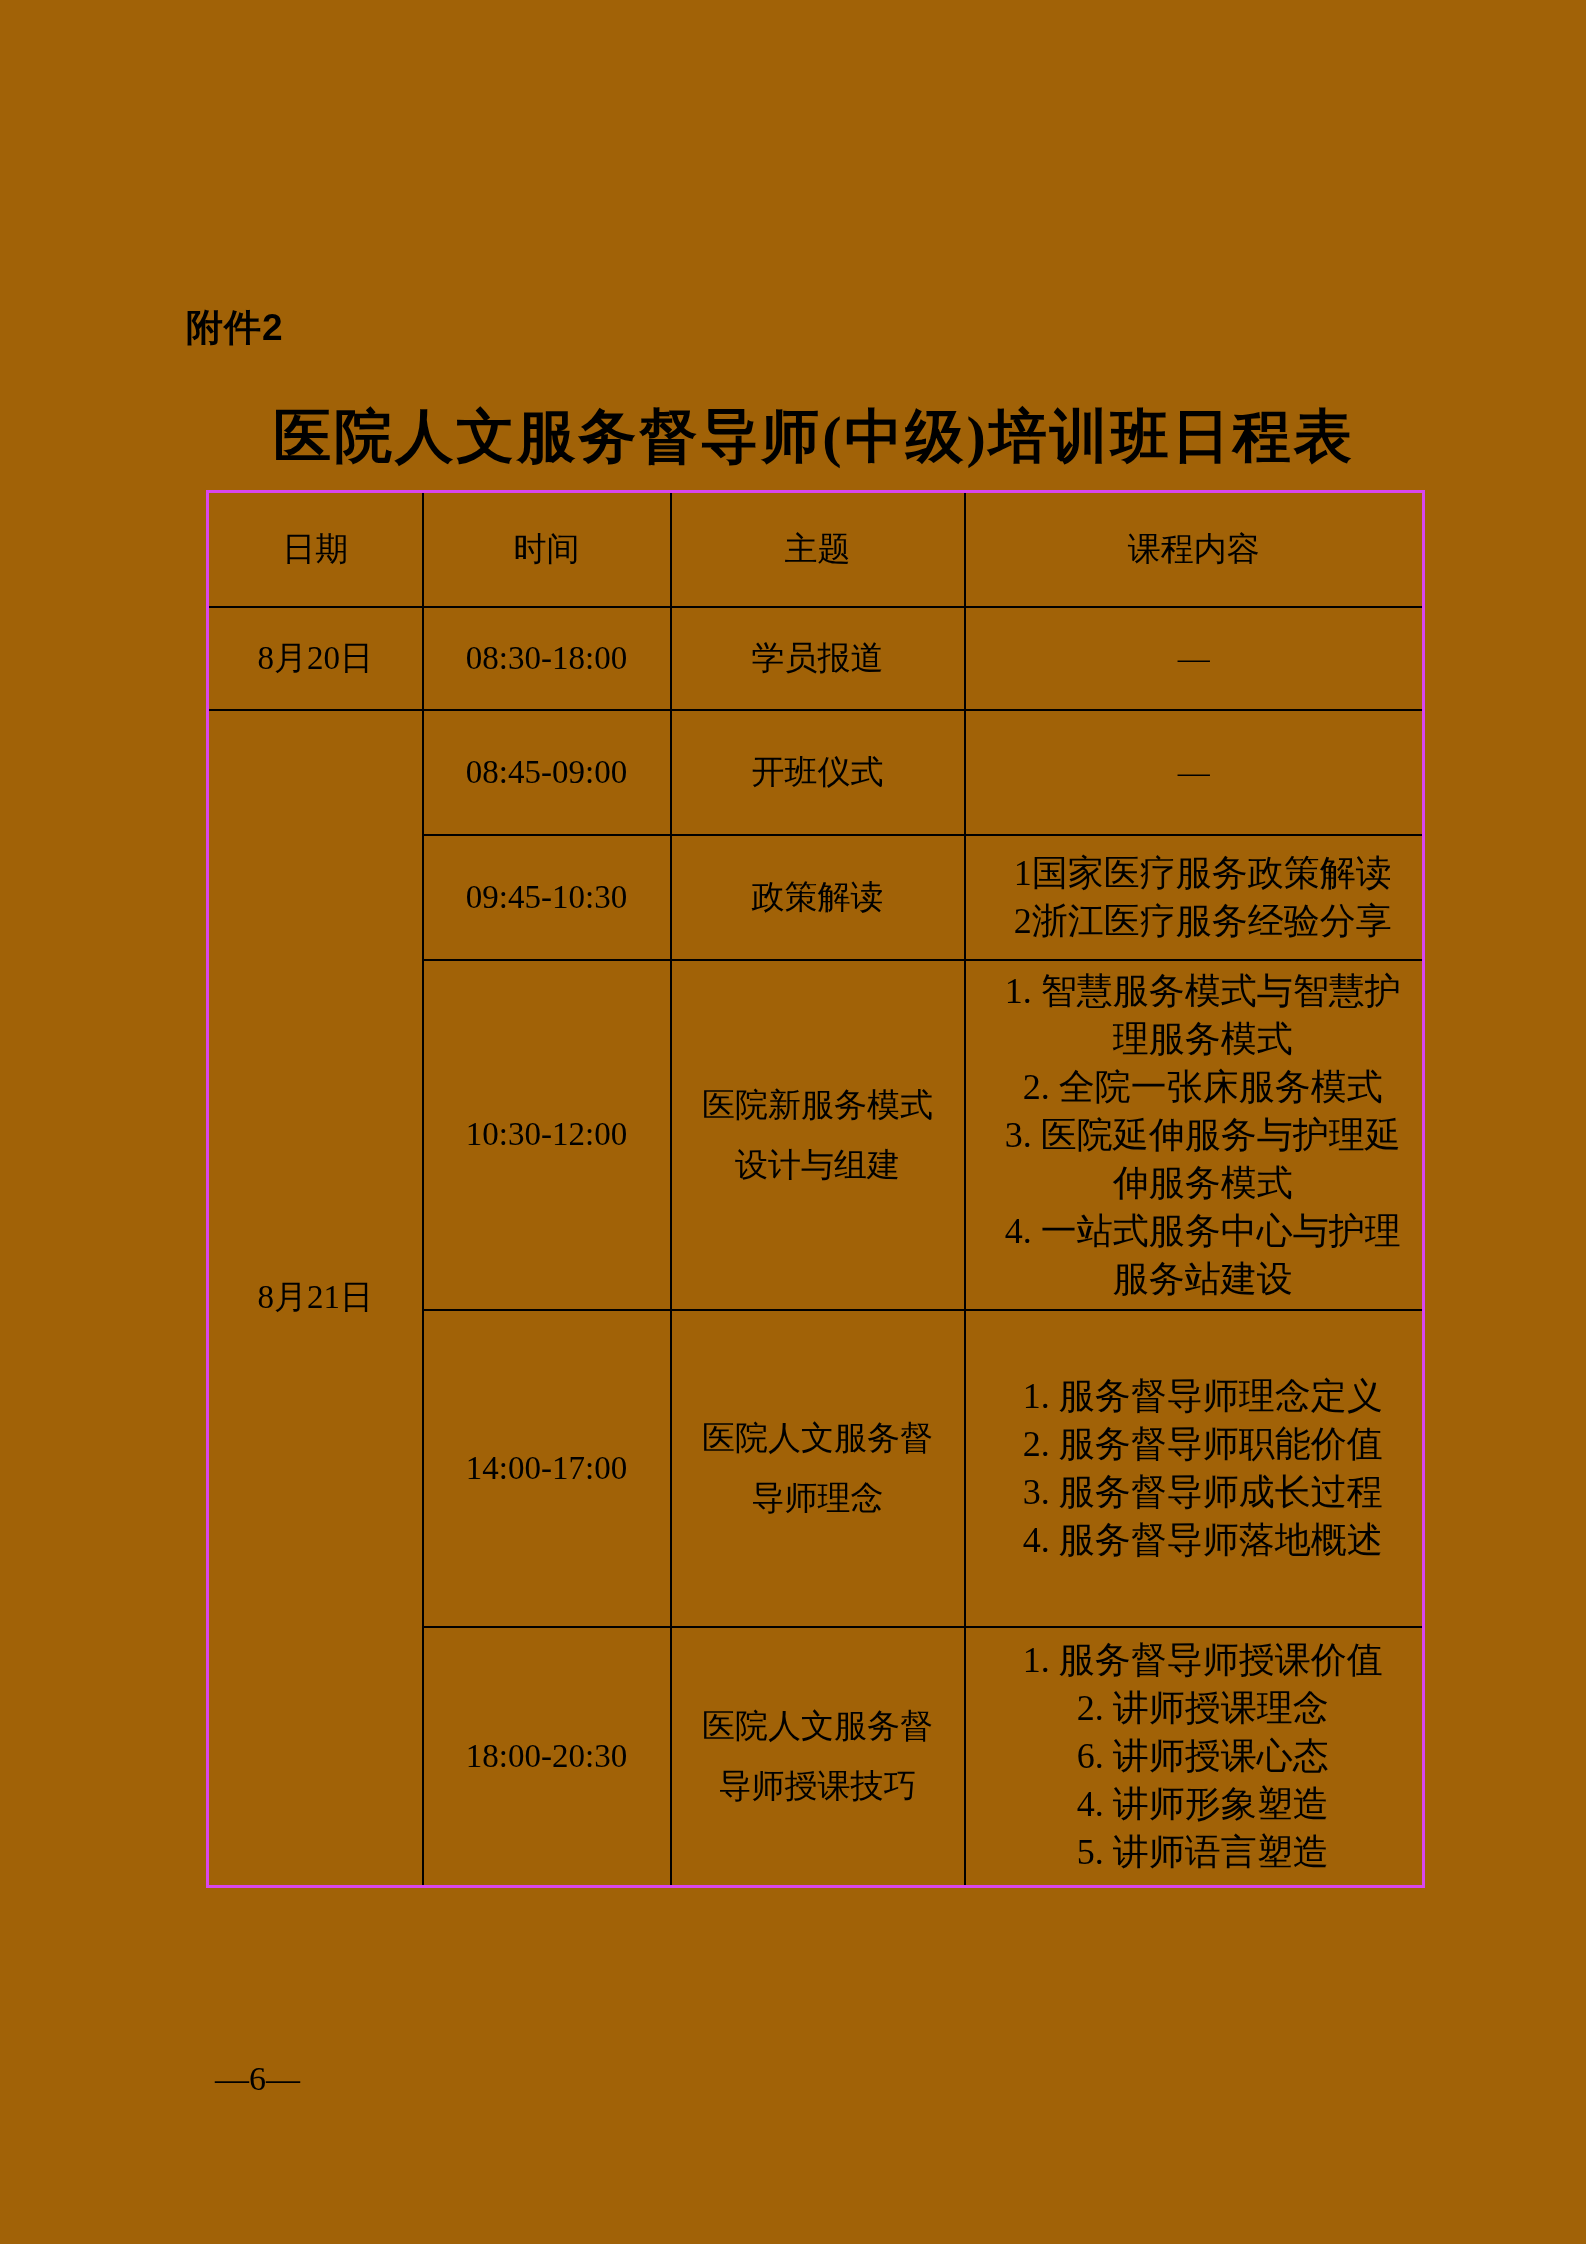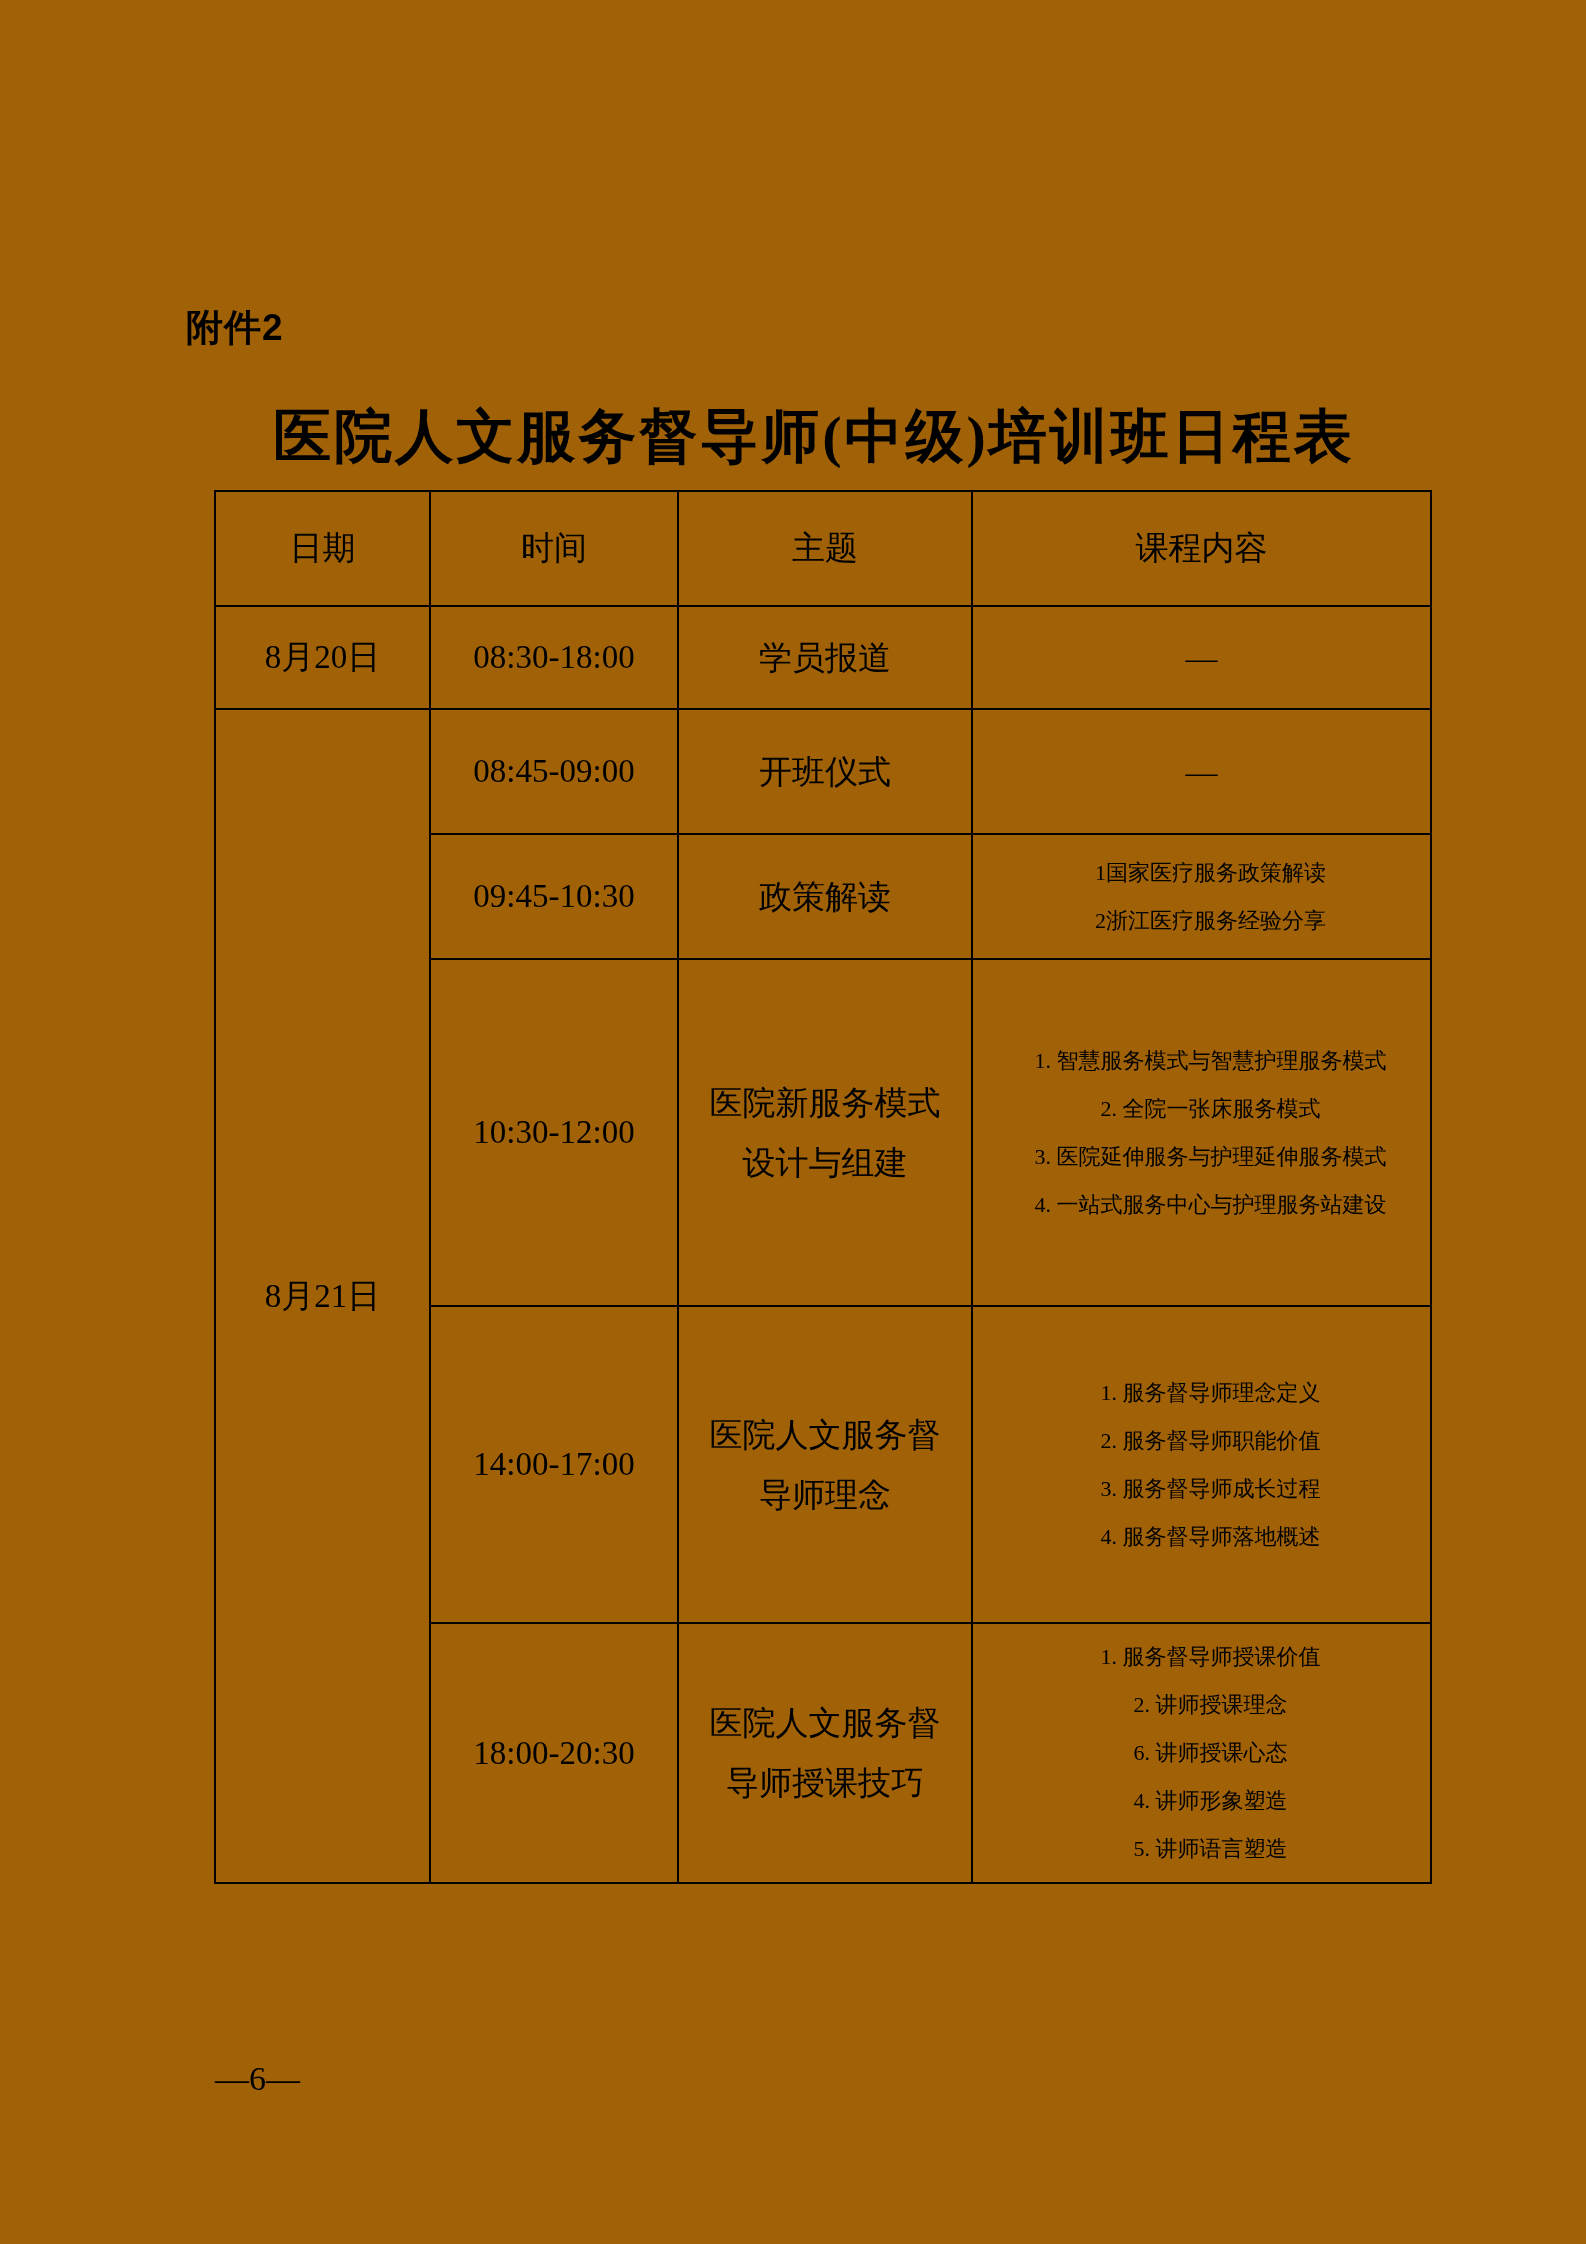--- a/index.html
+++ b/index.html
@@ -29,26 +29,26 @@
     top: 398px;
     width: 1216px;
     text-align: center;
     font-weight: bold;
     font-size: 58px;
     letter-spacing: 3px;
     white-space: nowrap;
   }
   table.schedule {
     position: absolute;
-    left: 214px;
+    left: 206px;
     top: 490px;
     width: 1216px;
     border-collapse: collapse;
     table-layout: fixed;
-    border: 1px solid #d946ef;
+    border: 3px solid #d946ef;
   }
   table.schedule th,
   table.schedule td {
     border: 2px solid #000;
     vertical-align: middle;
     text-align: center;
     font-size: 33px;
     font-weight: normal;
     overflow: hidden;
   }
@@ -58,21 +58,21 @@
     font-size: 34px;
   }
   td.time-cell { font-size: 32px; }
   td.date-cell { font-size: 34px; }
   td.topic-cell { font-size: 33px; line-height: 60px; padding: 12px 18px; }
   td.content-cell {
     text-align: left;
     padding: 6px 8px 6px 26px;
   }
   td.content-cell .item {
-    font-size: 22px;
+    font-size: 36px;
     line-height: 48px;
   }
   td.content-cell.dash-cell {
     text-align: center;
     padding: 0;
   }
   td.content-cell.dash-cell .item { font-size: 32px; line-height: 48px; }
   .page-number {
     position: absolute;
     left: 215px;

